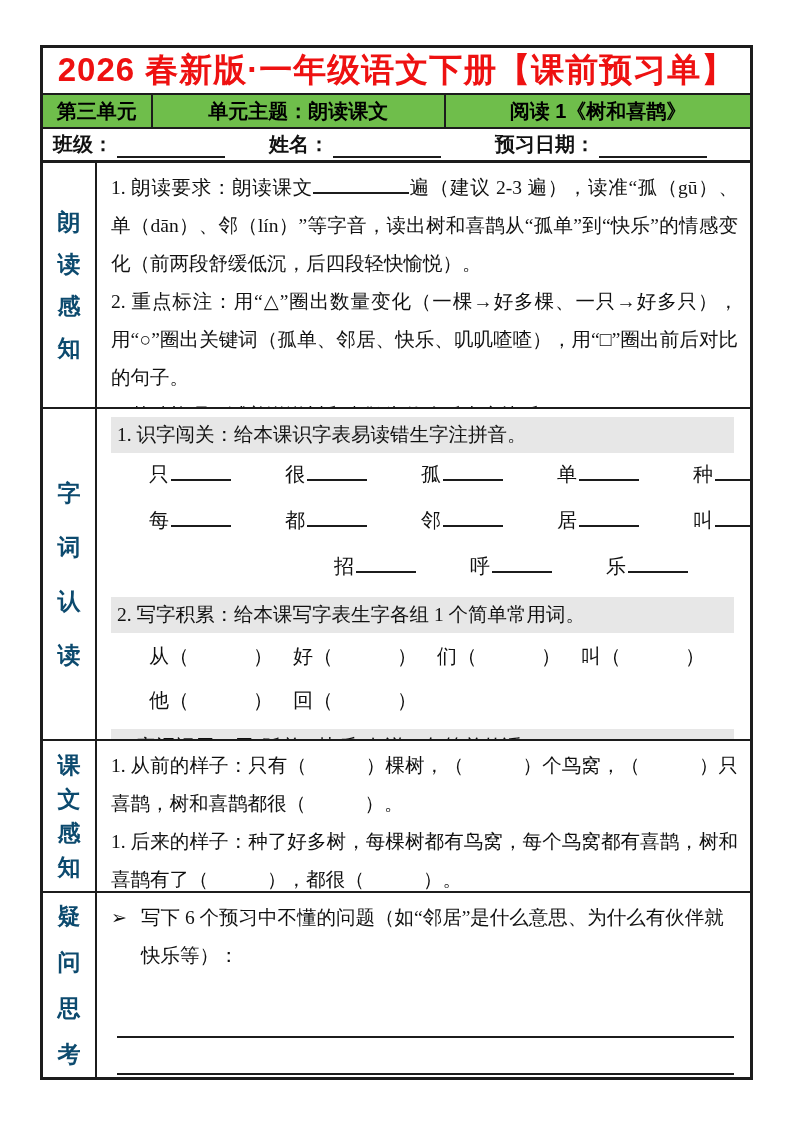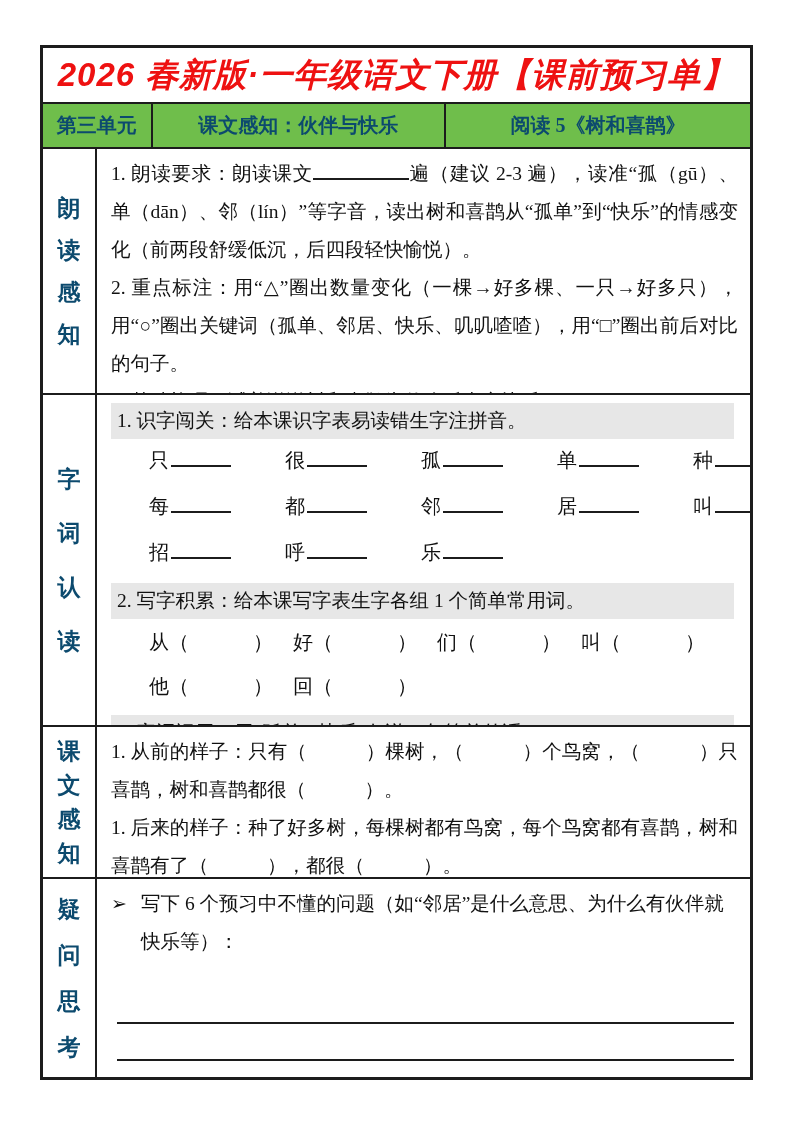--- a/index.html
+++ b/index.html
@@ -12,29 +12,29 @@
     display:flex; flex-direction:column;
   }
 
   
   .title-row {
     height:56px; display:flex; align-items:center; justify-content:center;
     border-bottom:2px solid #1c1c1c;
   }
   .title-row h1 {
     font-family:"Liberation Sans","DejaVu Sans",sans-serif;
-    font-size:33px; font-weight:800; color:#ee1111; letter-spacing:1px; white-space:nowrap;font-style:italic;
+    font-size:33px; font-weight:800; color:#ee1111; letter-spacing:1px; white-space:nowrap;
   }
 
   
   .unit-bar {
     height:45px; display:flex; background:#6fbe4b;
     border-bottom:2px solid #1c1c1c;
-    font-family:Liberation Serif, serif;
-    font-weight:700; font-size:20px; color:#0c4a6e;
+    font-family:Liberation Sans, sans-serif;
+    font-weight:700; font-size:20px; color:#000000;
   }
   .unit-bar .cell {
     display:flex; align-items:center; justify-content:center; white-space:nowrap;
   }
   .unit-cell-1 { width:15.5%; border-right:2px solid #1c1c1c; }
   .unit-cell-2 { width:41.5%; border-right:2px solid #1c1c1c; }
   .unit-cell-3 { flex:1; }
 
   
   .info-row {
@@ -73,21 +73,21 @@
   
   .para { font-size:19.5px; line-height:38px; text-align:justify; }
   .inline-blank { width:96px; }
   .tail-blank { width:118px; }
 
   
   .task-head {
     background:#e7e7e7; font-size:19.5px; line-height:26px;
     padding:5px 8px 5px 6px; margin:2px 4px 4px 0;
   }
-  .pin-row { padding-left:38px; line-height:30px; margin:6px 0 14px 0; white-space:nowrap; }
+  .pin-row { padding-left:38px; line-height:30px; margin:6px 0 14px 0; white-space:nowrap;text-align:right; }
   .pin-item { margin-right:50px; font-size:20px; }
   .pin-blank { width:60px; margin-left:2px; }
   .word-row { padding-left:38px; line-height:30px; margin:8px 0 12px 0; white-space:nowrap; }
   .word-item { margin-right:16px; font-size:20px; }
   .word-gap { width:64px; border-bottom:none; }
 
   
   .bullet-para { display:flex; font-size:19.5px; line-height:38px; }
   .bullet { flex:0 0 30px; font-size:19px; }
   .write-line { border-bottom:2px solid #1c1c1c; height:37px; margin:0 4px 0 6px; }
@@ -97,24 +97,38 @@
 <body>
 
 <div class="sheet">
 
   <div class="title-row">
     <h1>2026 春新版·一年级语文下册【课前预习单】</h1>
   </div>
 
   <div class="unit-bar">
     <div class="cell unit-cell-1">第三单元</div>
-    <div class="cell unit-cell-2">课文感知：伙伴与快乐</div>
-    <div class="cell unit-cell-3">阅读 5《树和喜鹊》</div>
-  </div>
-
+    <div class="cell unit-cell-2">单元主题：朗读课文</div>
+    <div class="cell unit-cell-3">阅读 1《树和喜鹊》</div>
+  </div>
+
+  <div class="info-row">
+    <span class="grp">
+      <span>班级：</span>
+      <span class="blank info-blank"></span>
+    </span>
+    <span class="grp grp-name">
+      <span>姓名：</span>
+      <span class="blank info-blank"></span>
+    </span>
+    <span class="grp grp-date">
+      <span>预习日期：</span>
+      <span class="blank info-blank"></span>
+    </span>
+  </div>
 
   <div class="trow" style="height:246px;">
     <div class="row-label">
       <div class="vtext lh-a">朗读感知</div>
     </div>
     <div class="row-content">
       <p class="para"><span>1. 朗读要求：朗读课文</span><span class="blank inline-blank"></span><span>遍（建议 2-3 遍），读准“孤（gū）、单（dān）、邻（lín）”等字音，读出树和喜鹊从“孤单”到“快乐”的情感变化（前两段舒缓低沉，后四段轻快愉悦）。</span></p>
       <p class="para">2. 重点标注：用“△”圈出数量变化（一棵→好多棵、一只→好多只），用“○”圈出关键词（孤单、邻居、快乐、叽叽喳喳），用“□”圈出前后对比的句子。</p>
       <p class="para"><span>3. 基础梳理：试着说说树和喜鹊为什么后来变快乐了：</span><span class="blank tail-blank"></span></p>
     </div>

